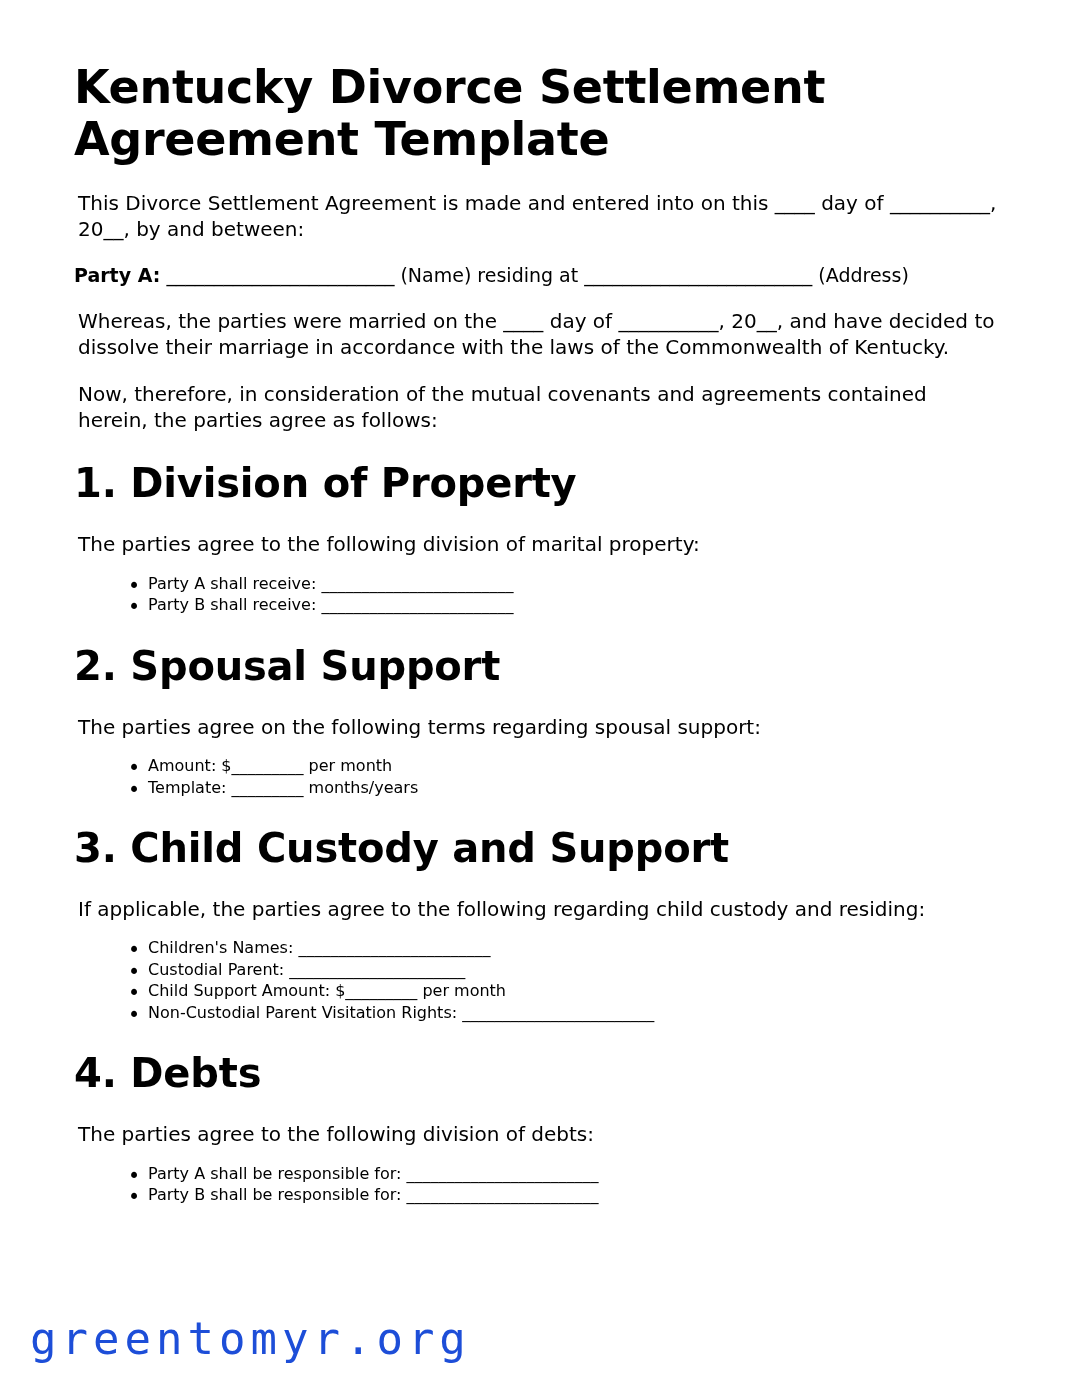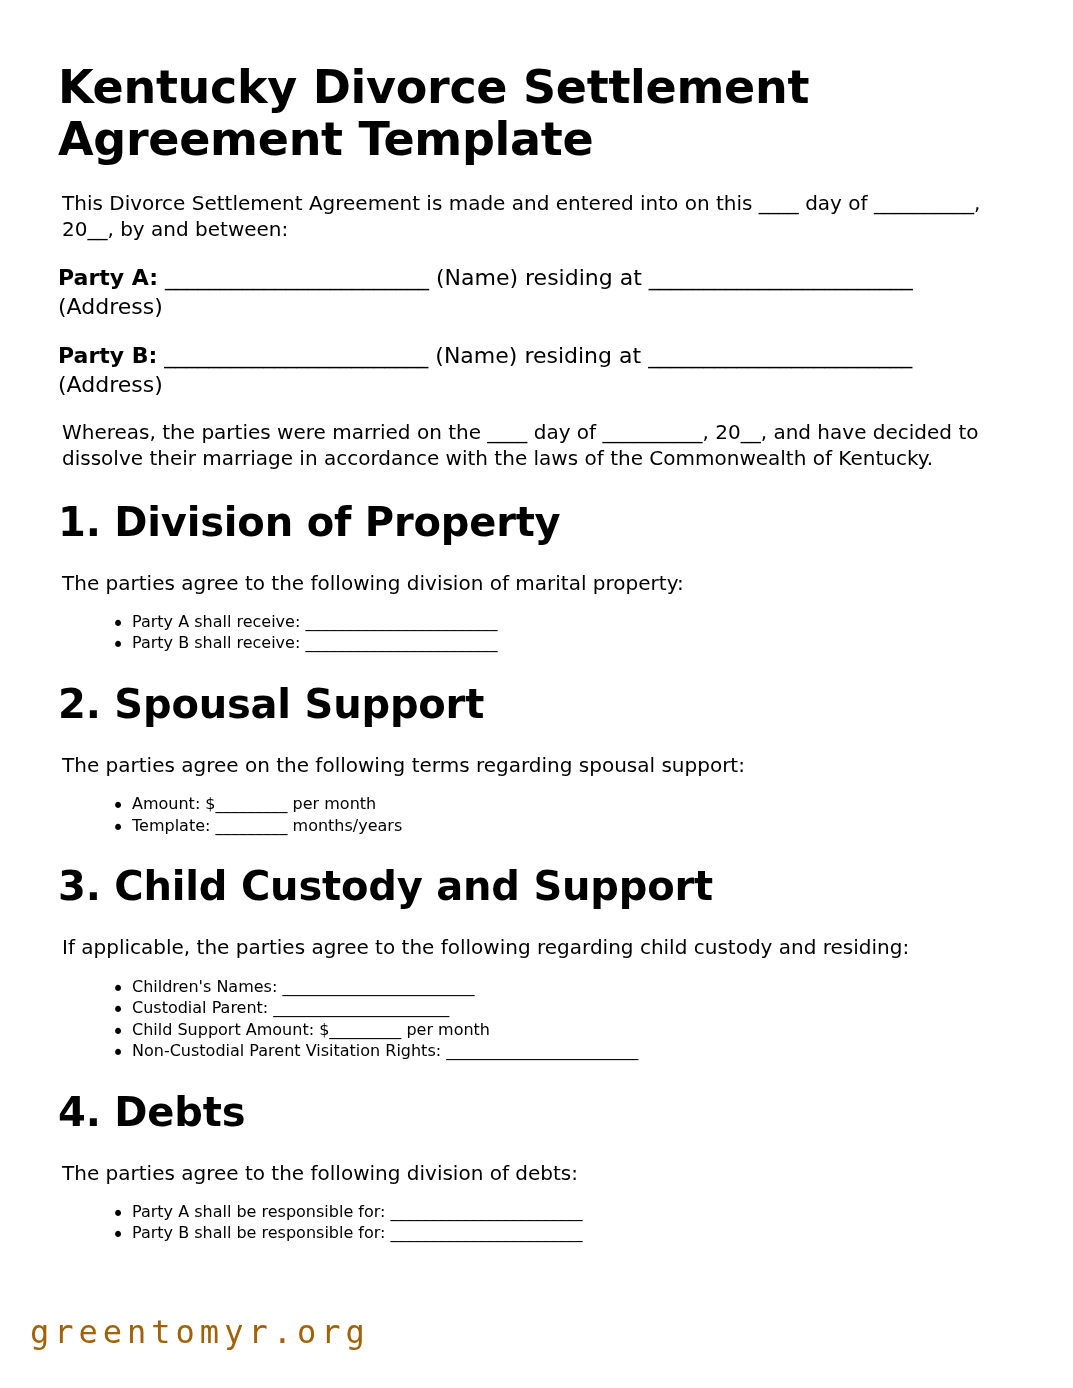--- a/index.html
+++ b/index.html
@@ -17,41 +17,41 @@
     color: #000000;
     -webkit-font-smoothing: antialiased;
   }
 
   .page {
     position: absolute;
     left: 0; top: 0;
     width: 1073px;
     height: 1388px;
     box-sizing: border-box;
-    padding: 62px 73px 0 58px;
+    padding: 62px 73px 0 74px;
   }
 
   .doc-title {
     font-size: 46px;
     font-weight: bold;
     line-height: 1.13;
     letter-spacing: -0.3px;
     margin: 0 0 24px 0;
     max-width: 760px;
   }
 
   .para {
     font-size: 20px;
     line-height: 1.32;
     margin: 0 0 20px 4px;
     max-width: 944px;
   }
 
   .party-line {
-    font-size: 22px;
+    font-size: 19px;
     line-height: 1.32;
     margin: 8px 0 20px 0;
     max-width: 944px;
   }
   .party-label {
     font-weight: bold;
   }
 
   h2.section-heading {
     font-size: 40px;
@@ -82,50 +82,47 @@
     line-height: 1.28;
   }
 
   .blank { white-space: pre; }
 
   .watermark {
     position: absolute;
     left: 30px;
     top: 1313px;
     font-family: "DejaVu Sans Mono", "Liberation Mono", monospace;
-    font-size: 32px;
+    font-size: 44px;
     letter-spacing: 5px;
-    color: #a16207;
+    color: #1d4ed8;
     white-space: nowrap;
     user-select: none;
   }
 
   .tight { margin-bottom: 16px; }
 </style>
 </head>
 <body>
 
 <div class="page">
 
   <h1 class="doc-title">Kentucky Divorce Settlement Agreement Template</h1>
 
   <p class="para">This Divorce Settlement Agreement is made and entered into on this ____ day of __________, 20__, by and between:</p>
 
   <p class="party-line">
     <span class="party-label">Party A:</span><span class="blank"> ________________________ </span><span>(Name) residing at</span><span class="blank"> ________________________</span>
     <span>(Address)</span>
   </p>
 
-  <p class="party-line">
-    <span class="party-label">Party B:</span><span class="blank"> ________________________ </span><span>(Name) residing at</span><span class="blank"> ________________________</span>
-    <span>(Address)</span>
-  </p>
 
   <p class="para">Whereas, the parties were married on the ____ day of __________, 20__, and have decided to dissolve their marriage in accordance with the laws of the Commonwealth of Kentucky.</p>
 
+  <p class="para">Now, therefore, in consideration of the mutual covenants and agreements contained herein, the parties agree as follows:</p>
 
   <h2 class="section-heading">1. Division of Property</h2>
   <p class="para tight">The parties agree to the following division of marital property:</p>
   <ul class="bullets">
     <li>Party A shall receive: ________________________</li>
     <li>Party B shall receive: ________________________</li>
   </ul>
 
   <h2 class="section-heading">2. Spousal Support</h2>
   <p class="para tight">The parties agree on the following terms regarding spousal support:</p>

